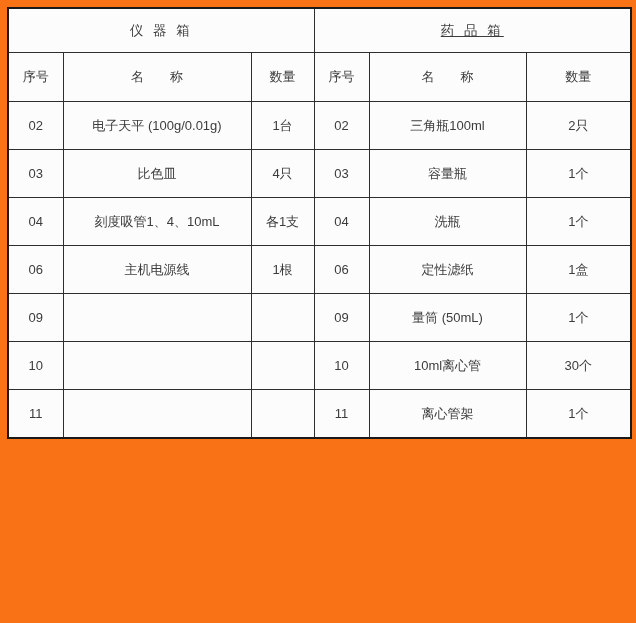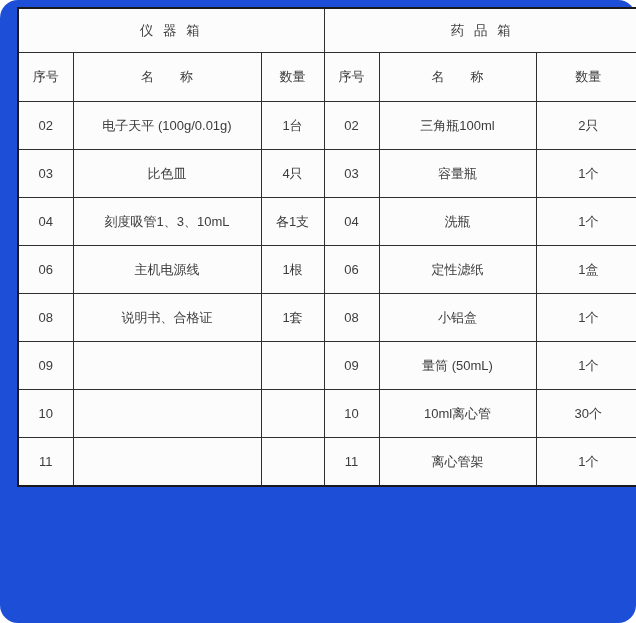--- a/index.html
+++ b/index.html
@@ -5,23 +5,22 @@
   html, body {
     margin: 0;
     padding: 0;
     background: #ffffff;
     font-family: "Liberation Sans", "DejaVu Sans", sans-serif;
   }
   .sheet {
     width: 636px;
     height: 623px;
     box-sizing: border-box;
-    padding: 7px 6px 5px 17px;
-    background: #1d4ed8;
-    border-radius: 18px;
+    padding: 7px 6px 5px 7px;
+    background: #f97316;
   }
   table.packing {
     border-collapse: collapse;
     table-layout: fixed;
     width: 623px;
     border: 2px solid #1a1a1a;
   }
   table.packing td {
     border: 1px solid #2e2e2e;
     background: #fcfcfc;
@@ -33,21 +32,21 @@
     overflow: hidden;
     white-space: pre;
   }
   tr.title-row td {
     height: 43px;
     letter-spacing: 3px;
     font-size: 13.5px;
   }
   
   td.title-left  { padding-right: 63px; }
-  td.title-right { padding-right: 105px; }
+  td.title-right { padding-right: 105px; text-decoration: underline; }
   tr.header-row td { height: 48px; margin-top: 20px; }
   tr.data-row td { height: 47px; }
 </style>
 </head>
 <body>
 
 <div class="sheet">
   <table class="packing">
     <colgroup>
       <col style="width:55px">
@@ -82,41 +81,33 @@
       <tr class="data-row">
         <td>03</td>
         <td>比色皿</td>
         <td>4只</td>
         <td>03</td>
         <td>容量瓶</td>
         <td>1个</td>
       </tr>
       <tr class="data-row">
         <td>04</td>
-        <td>刻度吸管1、3、10mL</td>
+        <td>刻度吸管1、4、10mL</td>
         <td>各1支</td>
         <td>04</td>
         <td>洗瓶</td>
         <td>1个</td>
       </tr>
       <tr class="data-row">
         <td>06</td>
         <td>主机电源线</td>
         <td>1根</td>
         <td>06</td>
         <td>定性滤纸</td>
         <td>1盒</td>
-      </tr>
-      <tr class="data-row">
-        <td>08</td>
-        <td>说明书、合格证</td>
-        <td>1套</td>
-        <td>08</td>
-        <td>小铝盒</td>
-        <td>1个</td>
       </tr>
       <tr class="data-row">
         <td>09</td>
         <td></td>
         <td></td>
         <td>09</td>
         <td>量筒 (50mL)</td>
         <td>1个</td>
       </tr>
       <tr class="data-row">

